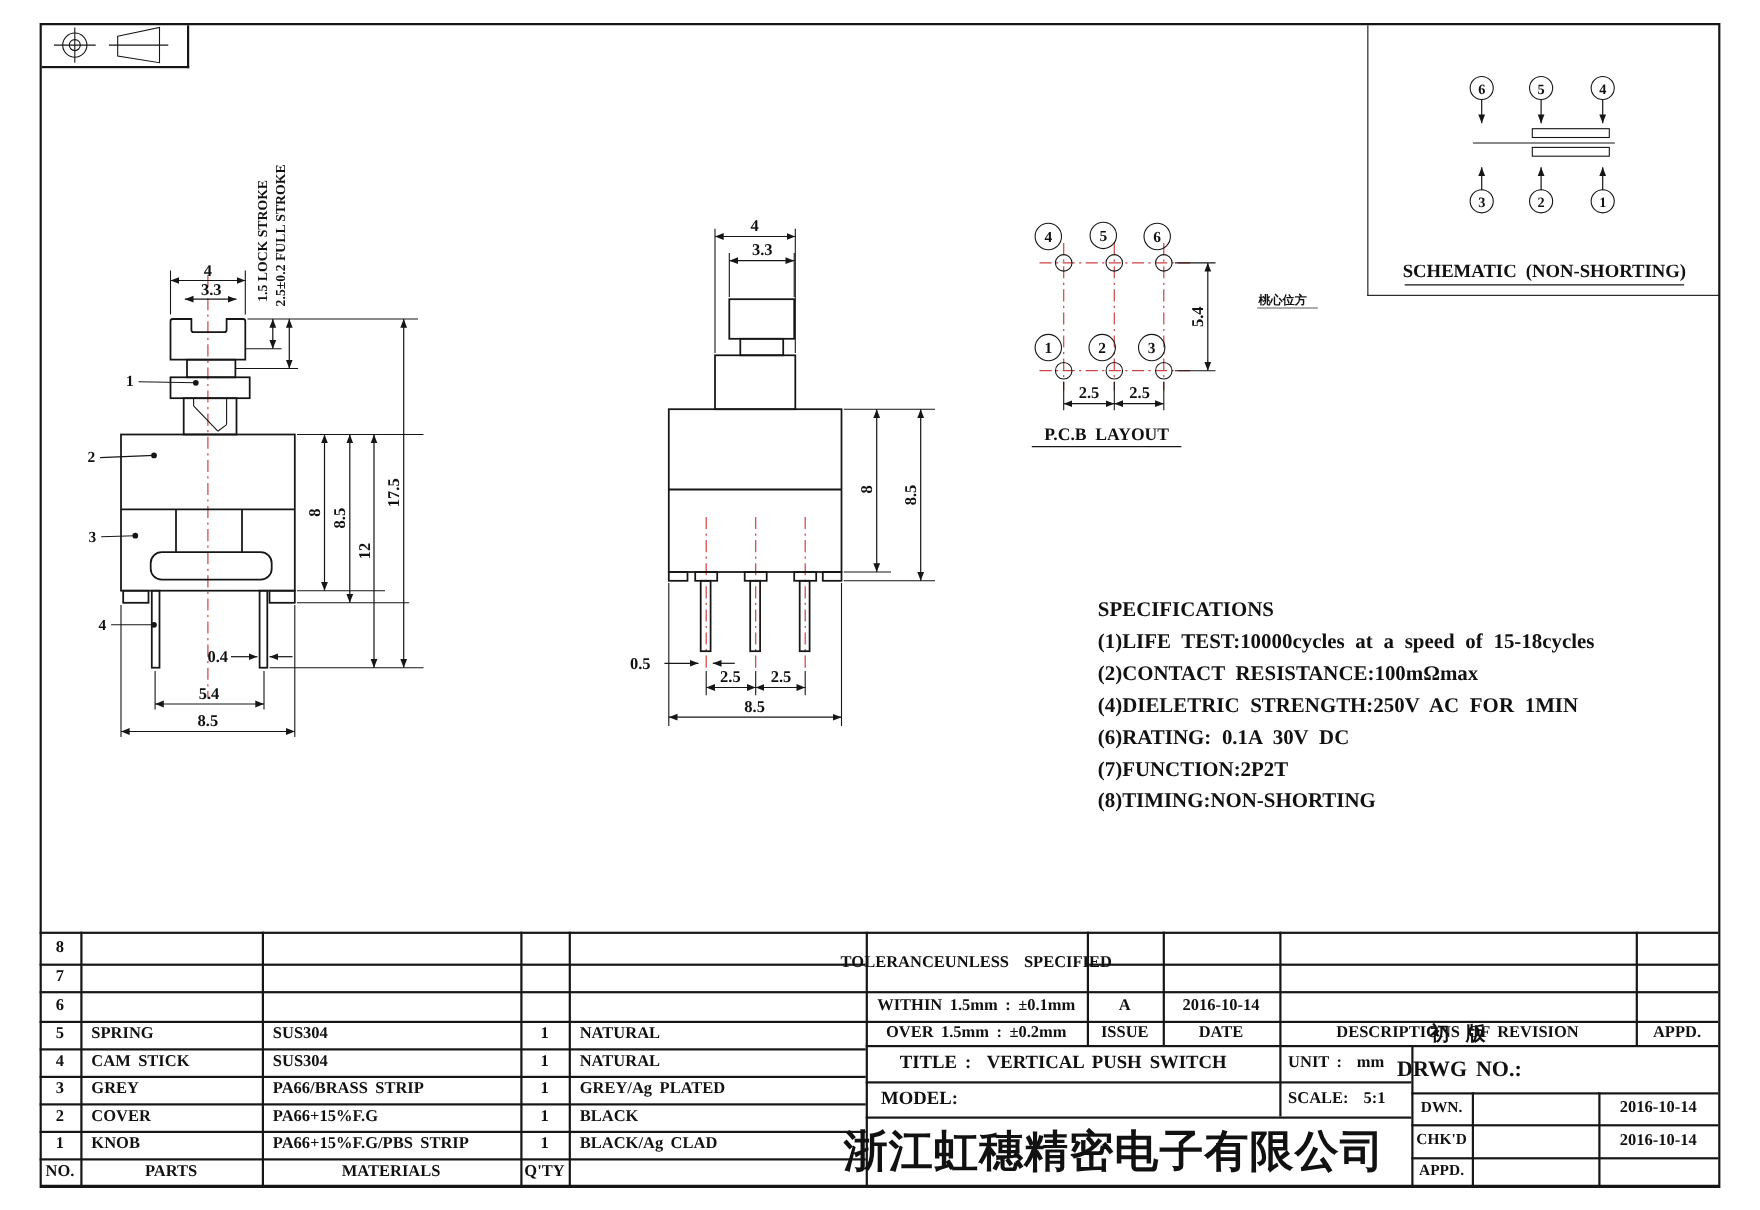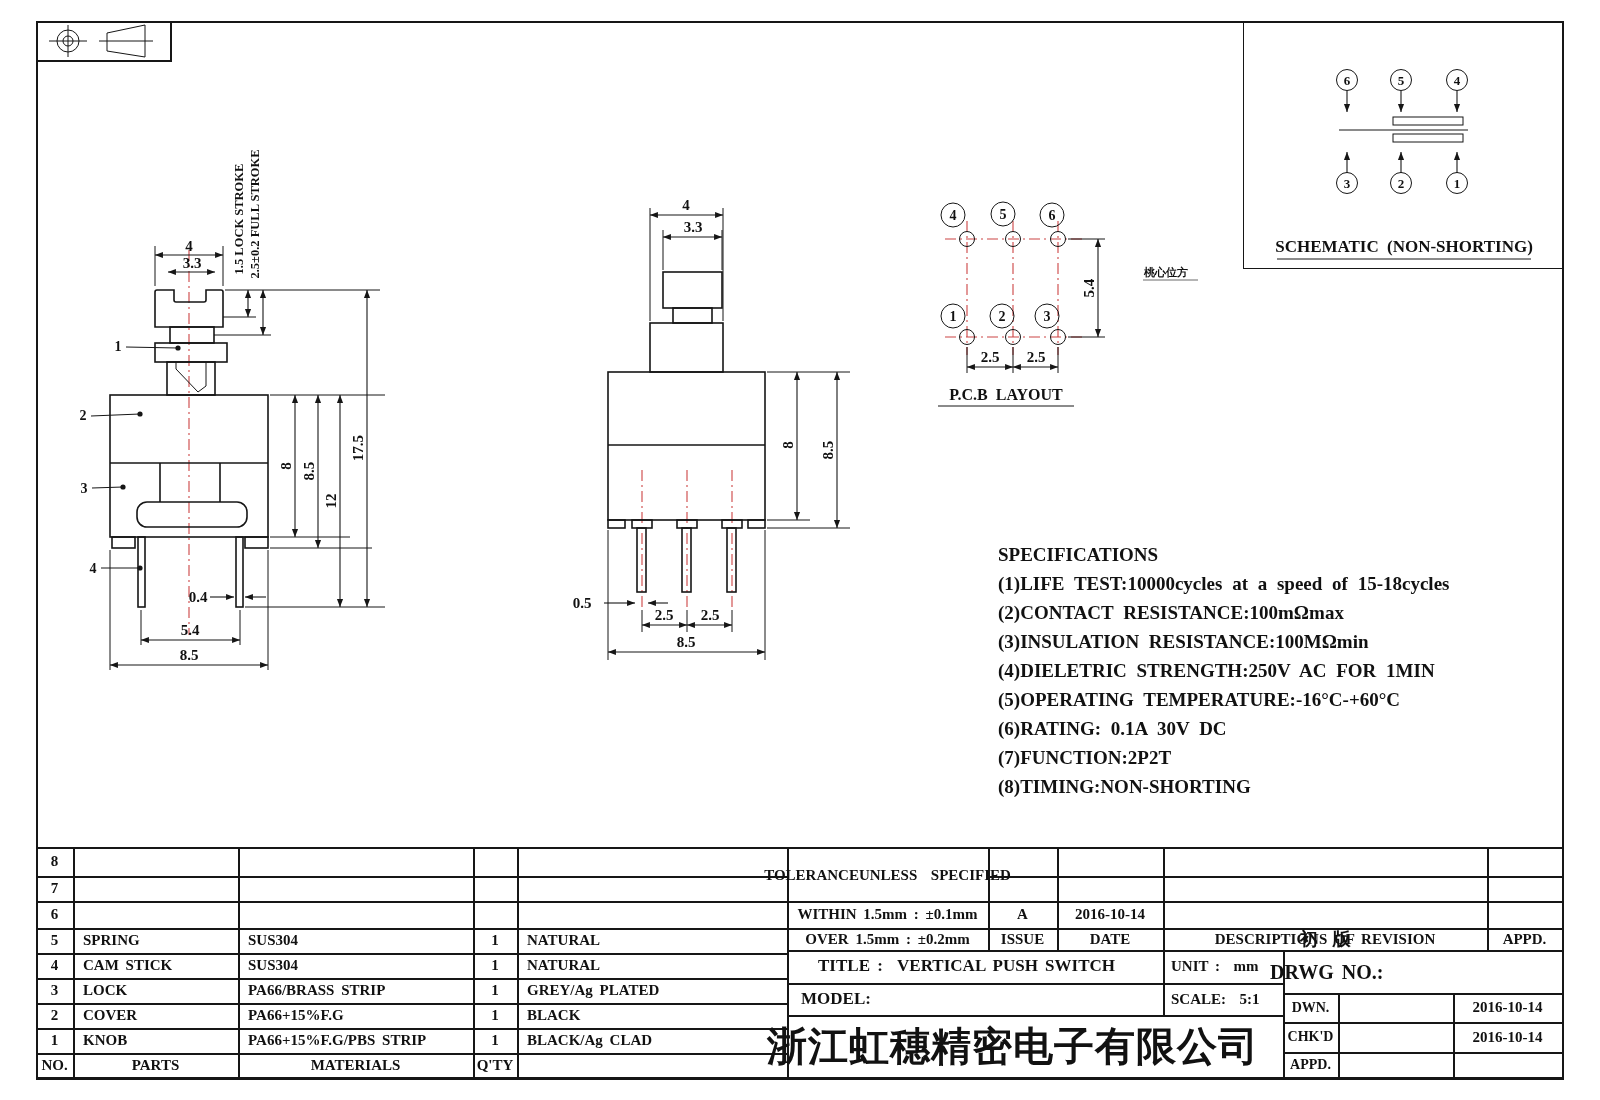--- a/index.html
+++ b/index.html
@@ -230,23 +230,21 @@
     <text x="96" y="205" font-size="16" text-anchor="middle" word-spacing="4">P.C.B LAYOUT</text>
     <path class="thin" d="M28,211 H164" stroke-width="1.4"></path>
     <text x="234" y="81" font-size="11" fill="#444">桃心位方</text>
     <path d="M233,85 H288" stroke="#444" stroke-width="0.8"></path>
   </svg>
 
   <div class="spec">
     <div>SPECIFICATIONS</div>
     <div>(1)LIFE TEST:10000cycles at a speed of 15-18cycles</div>
     <div>(2)CONTACT RESISTANCE:100mΩmax</div>
-    <div>(3)INSULATION RESISTANCE:100MΩmin</div>
     <div>(4)DIELETRIC STRENGTH:250V AC FOR 1MIN</div>
-    <div>(5)OPERATING TEMPERATURE:-16°C-+60°C</div>
     <div>(6)RATING: 0.1A 30V DC</div>
     <div>(7)FUNCTION:2P2T</div>
     <div>(8)TIMING:NON-SHORTING</div>
   </div>
 
   <div>
     <div class="hl" style="left:36px;top:847px;width:1526px;"></div>
     <div class="hl" style="left:36px;top:876px;width:751px;"></div>
     <div class="hl" style="left:988px;top:876px;width:574px;"></div>
     <div class="hl" style="left:36px;top:901px;width:1526px;"></div>
@@ -280,21 +278,21 @@
     <div class="cell c-center" style="left:36px;top:847px;width:37px;height:29px;">8</div>
     <div class="cell c-center" style="left:36px;top:876px;width:37px;height:25px;">7</div>
     <div class="cell c-center" style="left:36px;top:901px;width:37px;height:27px;">6</div>
     <div class="cell c-center" style="left:36px;top:928px;width:37px;height:25px;">5</div>
     <div class="cell c-center" style="left:36px;top:953px;width:37px;height:25px;">4</div>
     <div class="cell c-center" style="left:36px;top:978px;width:37px;height:25px;">3</div>
     <div class="cell c-center" style="left:36px;top:1003px;width:37px;height:25px;">2</div>
     <div class="cell c-center" style="left:36px;top:1028px;width:37px;height:25px;">1</div>
     <div class="cell c-left" style="left:73px;top:928px;width:165px;height:25px;">SPRING</div>
     <div class="cell c-left" style="left:73px;top:953px;width:165px;height:25px;">CAM STICK</div>
-    <div class="cell c-left" style="left:73px;top:978px;width:165px;height:25px;">LOCK</div>
+    <div class="cell c-left" style="left:73px;top:978px;width:165px;height:25px;">GREY</div>
     <div class="cell c-left" style="left:73px;top:1003px;width:165px;height:25px;">COVER</div>
     <div class="cell c-left" style="left:73px;top:1028px;width:165px;height:25px;">KNOB</div>
     <div class="cell c-left" style="left:238px;top:928px;width:235px;height:25px;">SUS304</div>
     <div class="cell c-left" style="left:238px;top:953px;width:235px;height:25px;">SUS304</div>
     <div class="cell c-left" style="left:238px;top:978px;width:235px;height:25px;">PA66/BRASS STRIP</div>
     <div class="cell c-left" style="left:238px;top:1003px;width:235px;height:25px;">PA66+15%F.G</div>
     <div class="cell c-left" style="left:238px;top:1028px;width:235px;height:25px;">PA66+15%F.G/PBS STRIP</div>
     <div class="cell c-center" style="left:473px;top:928px;width:44px;height:25px;">1</div>
     <div class="cell c-center" style="left:473px;top:953px;width:44px;height:25px;">1</div>
     <div class="cell c-center" style="left:473px;top:978px;width:44px;height:25px;">1</div>

